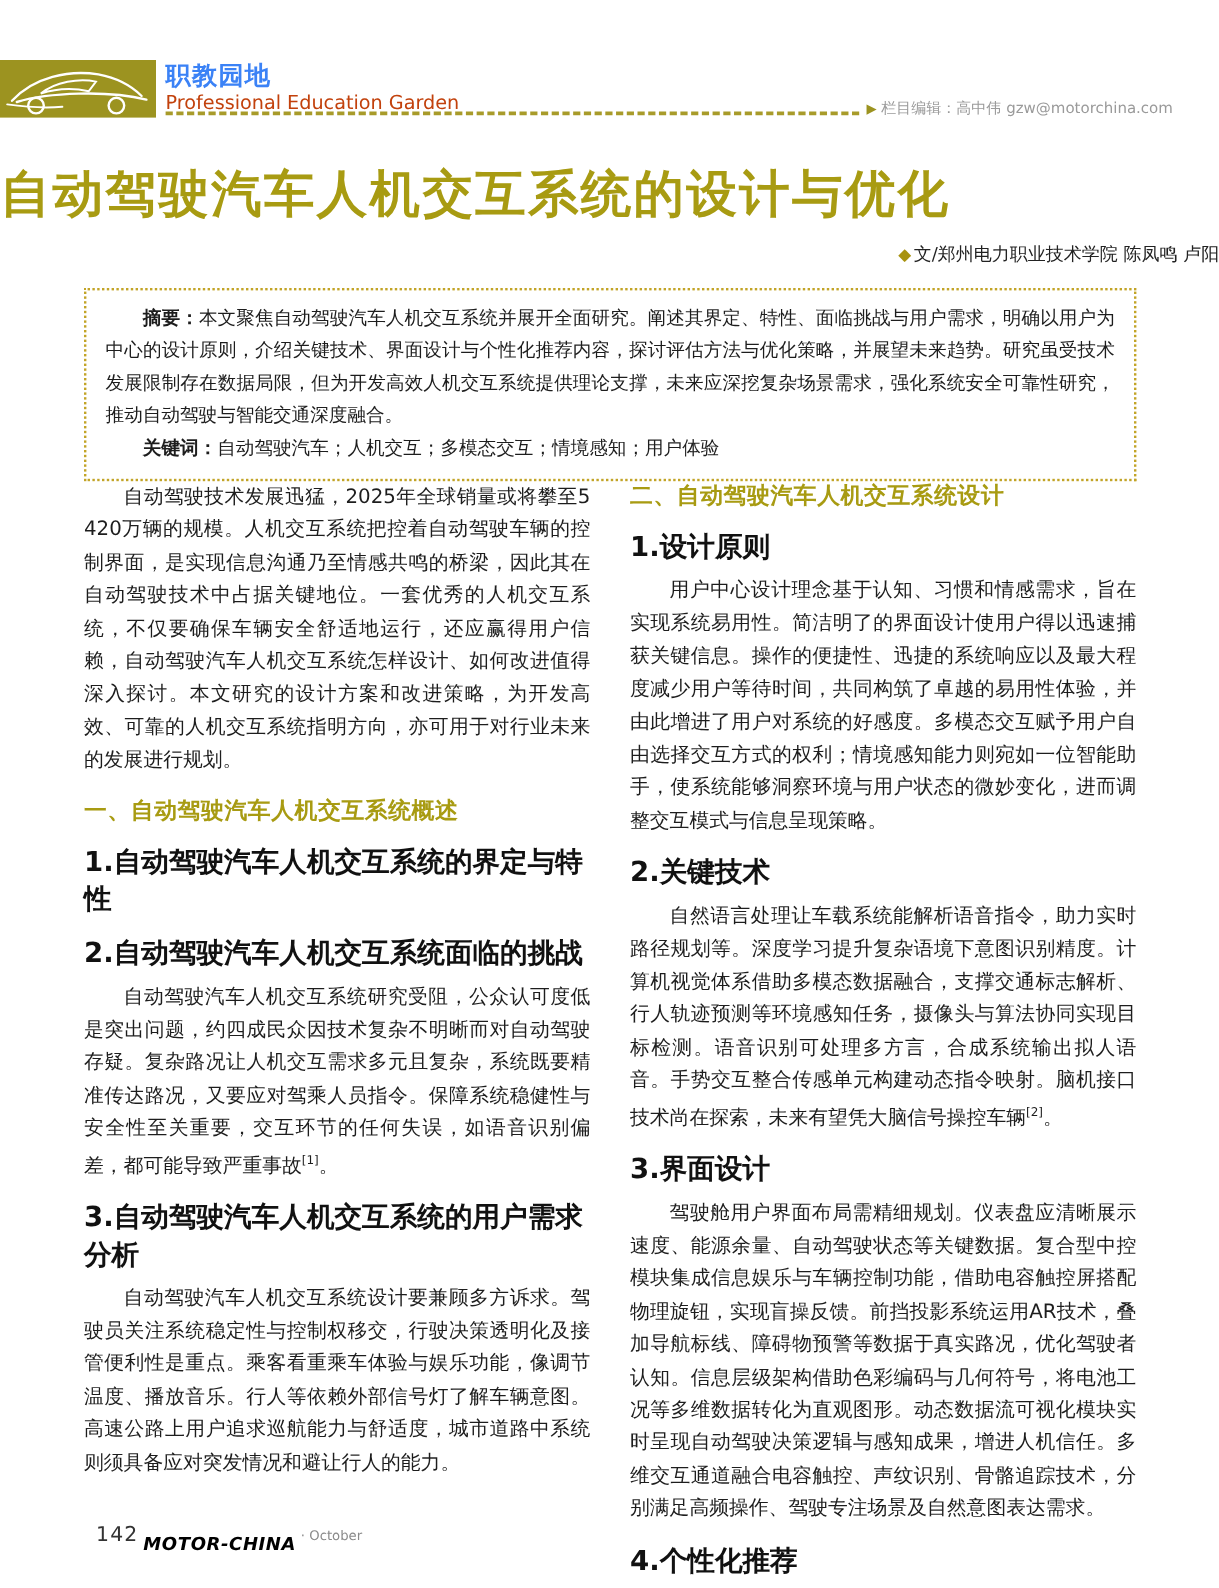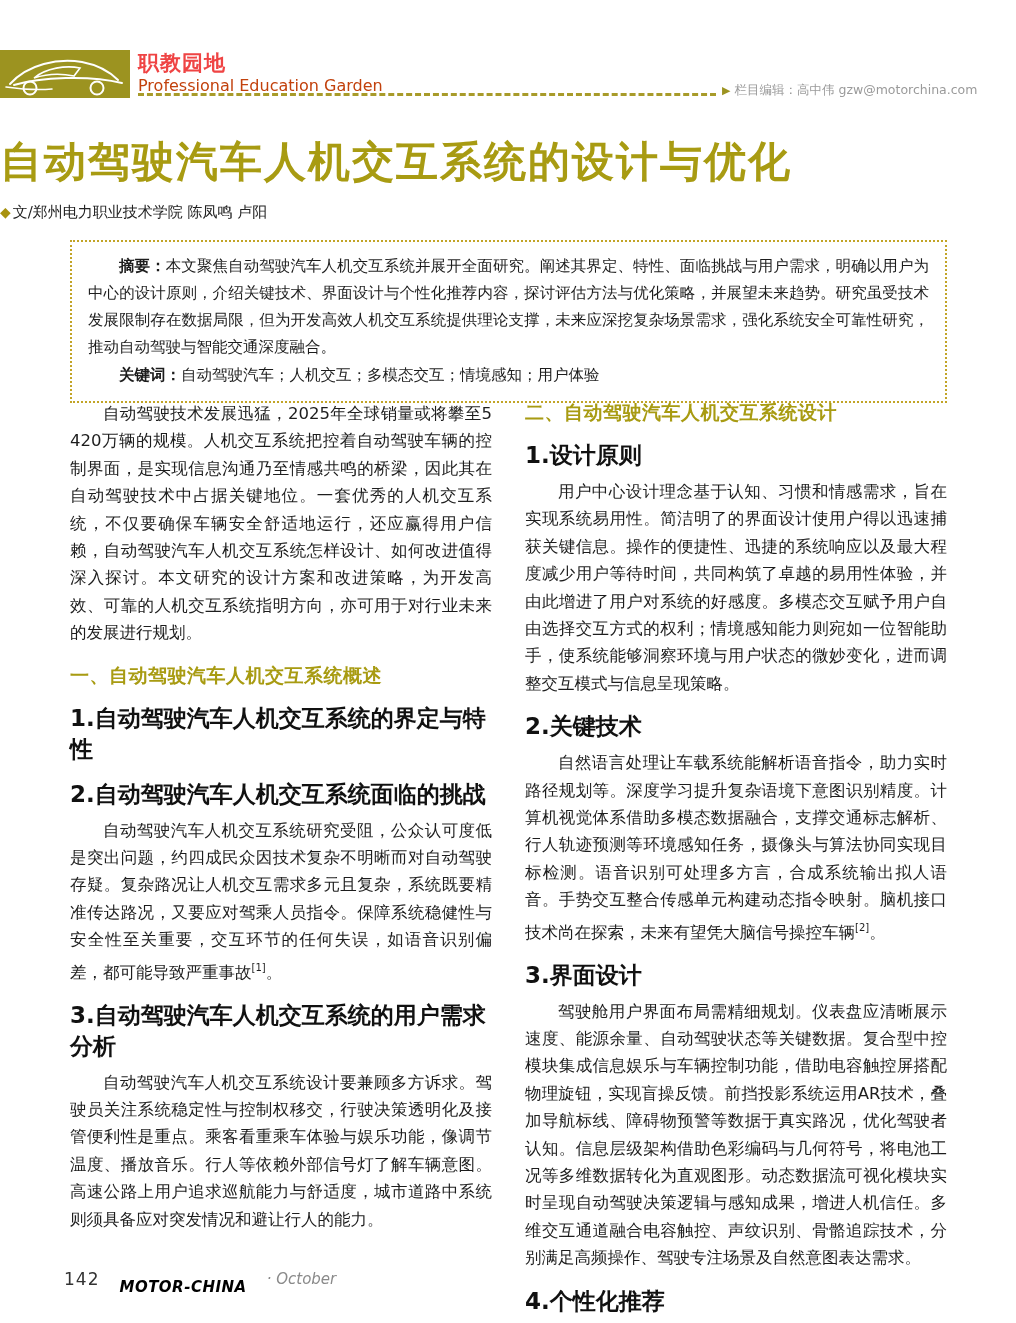--- a/index.html
+++ b/index.html
@@ -15,21 +15,21 @@
   }
   
   .logo-block {
     position:absolute; left:0; top:50px;
     width:130px; height:48px;
     background:#9c9320;
   }
   .logo-block svg { width:100%; height:100%; display:block; }
   .hd-cn {
     position:absolute; left:138px; top:49px;
-    font-size:21px; font-weight:bold; color:#ef4444;
+    font-size:21px; font-weight:bold; color:#3b82f6;
     letter-spacing:1px;
   }
   .hd-en {
     position:absolute; left:138px; top:76px;
     font-size:16px; color:#c2410c;
   }
   .hd-dash {
     position:absolute; left:138px; top:86px;
     width:578px; height:10px;
     border-bottom:3px dashed #a89b2a;
@@ -42,37 +42,37 @@
   .hd-editor .marker { color:#9c9320; font-size:11px; margin-right:4px; }
   
   .article-title {
     position:absolute; left:0; top:134px; width:100%;
     text-align:left;
     font-size:42px; font-weight:bold; color:#a89b12;
     letter-spacing:2px;
   }
   .byline {
     position:absolute; left:0; top:203px; width:100%;
-    text-align:left;
+    text-align:right;
     font-size:15px; color:#222;
     font-family:"DejaVu Serif","Liberation Serif",serif;
   }
   .byline .diamond { color:#a8920f; margin-right:2px; font-size:14px; }
   
   .abstract-box {
     position:absolute; left:70px; top:240px;
     width:877px;
     border:2px dotted #c2a427;
     padding:10px 16px 12px 16px;
     font-size:15.5px; line-height:27px;
     text-align:justify;
     color:#1d1d1d;
   }
   .abstract-box p { text-indent:2em; }
-  .abstract-box b { font-weight:bold;font-family:Liberation Serif, serif; }
+  .abstract-box b { font-weight:bold; }
   
   .columns {
     position:absolute; left:70px; top:400px;
     width:877px;
     display:flex; gap:33px;
   }
   .col { flex:1 1 0; min-width:0; }
   .col > :first-child { margin-top:0 !important; }
   p.body-p {
     font-size:16.5px; line-height:27.4px;
@@ -84,31 +84,31 @@
     font-size:19px; font-weight:bold; color:#a89b12;
     letter-spacing:0.5px;
   }
   h3.sub {
     margin:14px 0 7px 0;
     font-size:23px; font-weight:bold; color:#111;
   }
   sup.ref { font-size:10px; color:#1d1d1d; }
   
   .footer {
-    position:absolute; left:64px; top:1262px;
-    display:flex; align-items:center; gap:20px;
+    position:absolute; left:80px; top:1262px;
+    display:flex; align-items:center; gap:4px;
   }
   .footer .pagenum { font-size:17px; color:#333; letter-spacing:1px; }
   .footer .maglogo {
     font-size:15px; font-weight:bold; font-style:italic;
     color:#000; letter-spacing:0.5px;
     font-family:"DejaVu Sans","Liberation Sans",sans-serif;
     margin-top:16px;
   }
-  .footer .month { font-size:15px; color:#8a8a8a;font-style:italic; }
+  .footer .month { font-size:11px; color:#8a8a8a; }
 </style>
 </head>
 <body>
 
 <div class="page">
 
   <div class="logo-block">
     <svg viewBox="0 0 130 48">
       <g fill="none" stroke="#ffffff" stroke-width="2" stroke-linecap="round">
         <path d="M10 34 C 28 14, 58 8, 82 12 C 98 15, 110 22, 118 30"></path>

